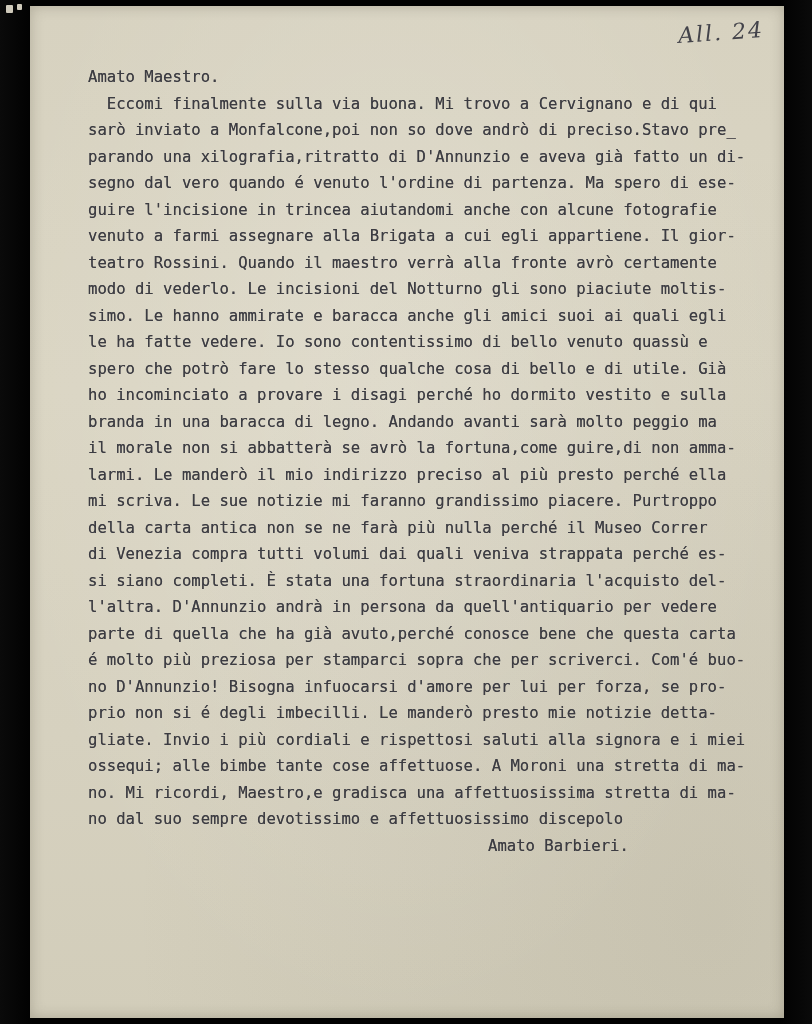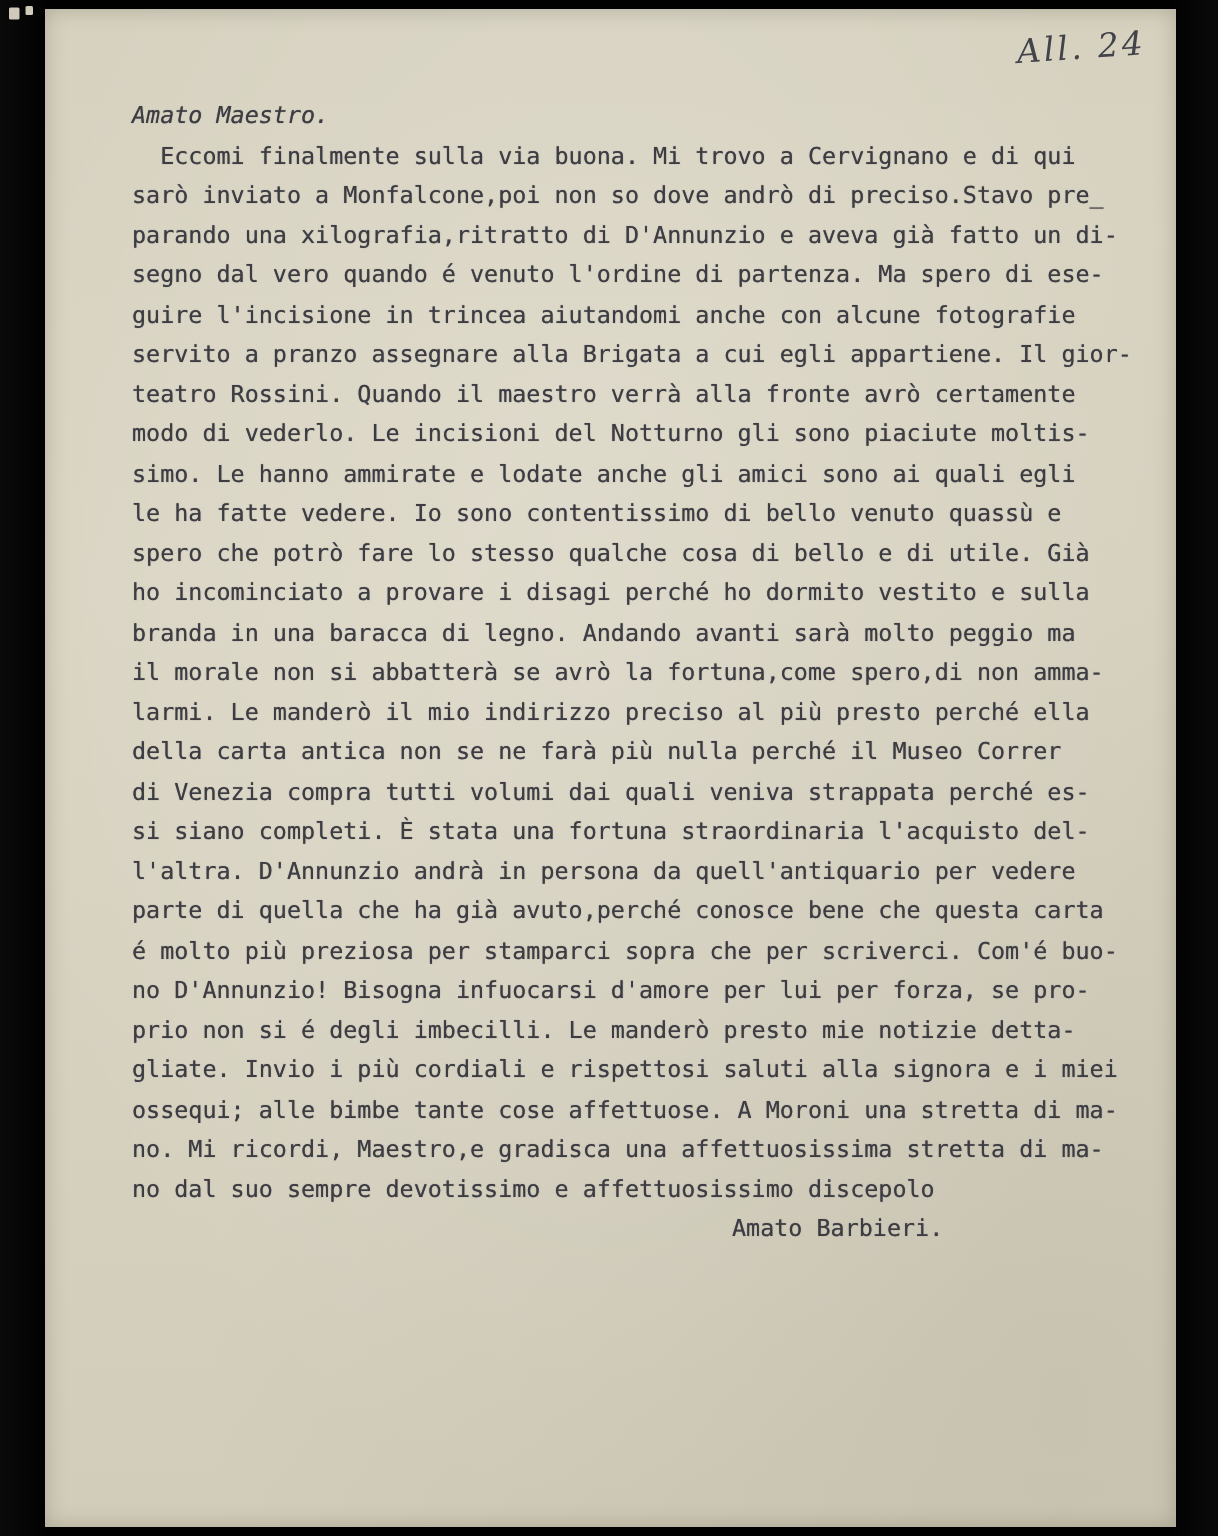--- a/index.html
+++ b/index.html
@@ -57,21 +57,20 @@
     line-height: 26.5px;
     text-shadow: 0 0 0.6px rgba(62,62,70,0.75);
   }
   .line {
     white-space: pre;
     height: 26.5px;
   }
   .salutation {
     white-space: pre;
     height: 26.5px;
-    font-style: italic;
   }
   .signature {
     white-space: pre;
     height: 26.5px;
     margin-left: 400px;
   }
 </style>
 </head>
 <body>
 
@@ -82,30 +81,31 @@
   <div class="paper">
     <div class="annotation">All. 24</div>
 
     <div class="letter">
       <div class="salutation">Amato Maestro.</div>
       <div class="line">  Eccomi finalmente sulla via buona. Mi trovo a Cervignano e di qui</div>
       <div class="line">sarò inviato a Monfalcone,poi non so dove andrò di preciso.Stavo pre_</div>
       <div class="line">parando una xilografia,ritratto di D'Annunzio e aveva già fatto un di-</div>
       <div class="line">segno dal vero quando é venuto l'ordine di partenza. Ma spero di ese-</div>
       <div class="line">guire l'incisione in trincea aiutandomi anche con alcune fotografie</div>
-      <div class="line">servito a pranzo assegnare alla Brigata a cui egli appartiene. Il gior-</div>
+      <div class="line">venuto a farmi assegnare alla Brigata a cui egli appartiene. Il gior-</div>
       <div class="line">teatro Rossini. Quando il maestro verrà alla fronte avrò certamente</div>
       <div class="line">modo di vederlo. Le incisioni del Notturno gli sono piaciute moltis-</div>
-      <div class="line">simo. Le hanno ammirate e lodate anche gli amici sono ai quali egli</div>
+      <div class="line">simo. Le hanno ammirate e baracca anche gli amici suoi ai quali egli</div>
       <div class="line">le ha fatte vedere. Io sono contentissimo di bello venuto quassù e</div>
       <div class="line">spero che potrò fare lo stesso qualche cosa di bello e di utile. Già</div>
       <div class="line">ho incominciato a provare i disagi perché ho dormito vestito e sulla</div>
       <div class="line">branda in una baracca di legno. Andando avanti sarà molto peggio ma</div>
-      <div class="line">il morale non si abbatterà se avrò la fortuna,come spero,di non amma-</div>
+      <div class="line">il morale non si abbatterà se avrò la fortuna,come guire,di non amma-</div>
       <div class="line">larmi. Le manderò il mio indirizzo preciso al più presto perché ella</div>
+      <div class="line">mi scriva. Le sue notizie mi faranno grandissimo piacere. Purtroppo</div>
       <div class="line">della carta antica non se ne farà più nulla perché il Museo Correr</div>
       <div class="line">di Venezia compra tutti volumi dai quali veniva strappata perché es-</div>
       <div class="line">si siano completi. È stata una fortuna straordinaria l'acquisto del-</div>
       <div class="line">l'altra. D'Annunzio andrà in persona da quell'antiquario per vedere</div>
       <div class="line">parte di quella che ha già avuto,perché conosce bene che questa carta</div>
       <div class="line">é molto più preziosa per stamparci sopra che per scriverci. Com'é buo-</div>
       <div class="line">no D'Annunzio! Bisogna infuocarsi d'amore per lui per forza, se pro-</div>
       <div class="line">prio non si é degli imbecilli. Le manderò presto mie notizie detta-</div>
       <div class="line">gliate. Invio i più cordiali e rispettosi saluti alla signora e i miei</div>
       <div class="line">ossequi; alle bimbe tante cose affettuose. A Moroni una stretta di ma-</div>

